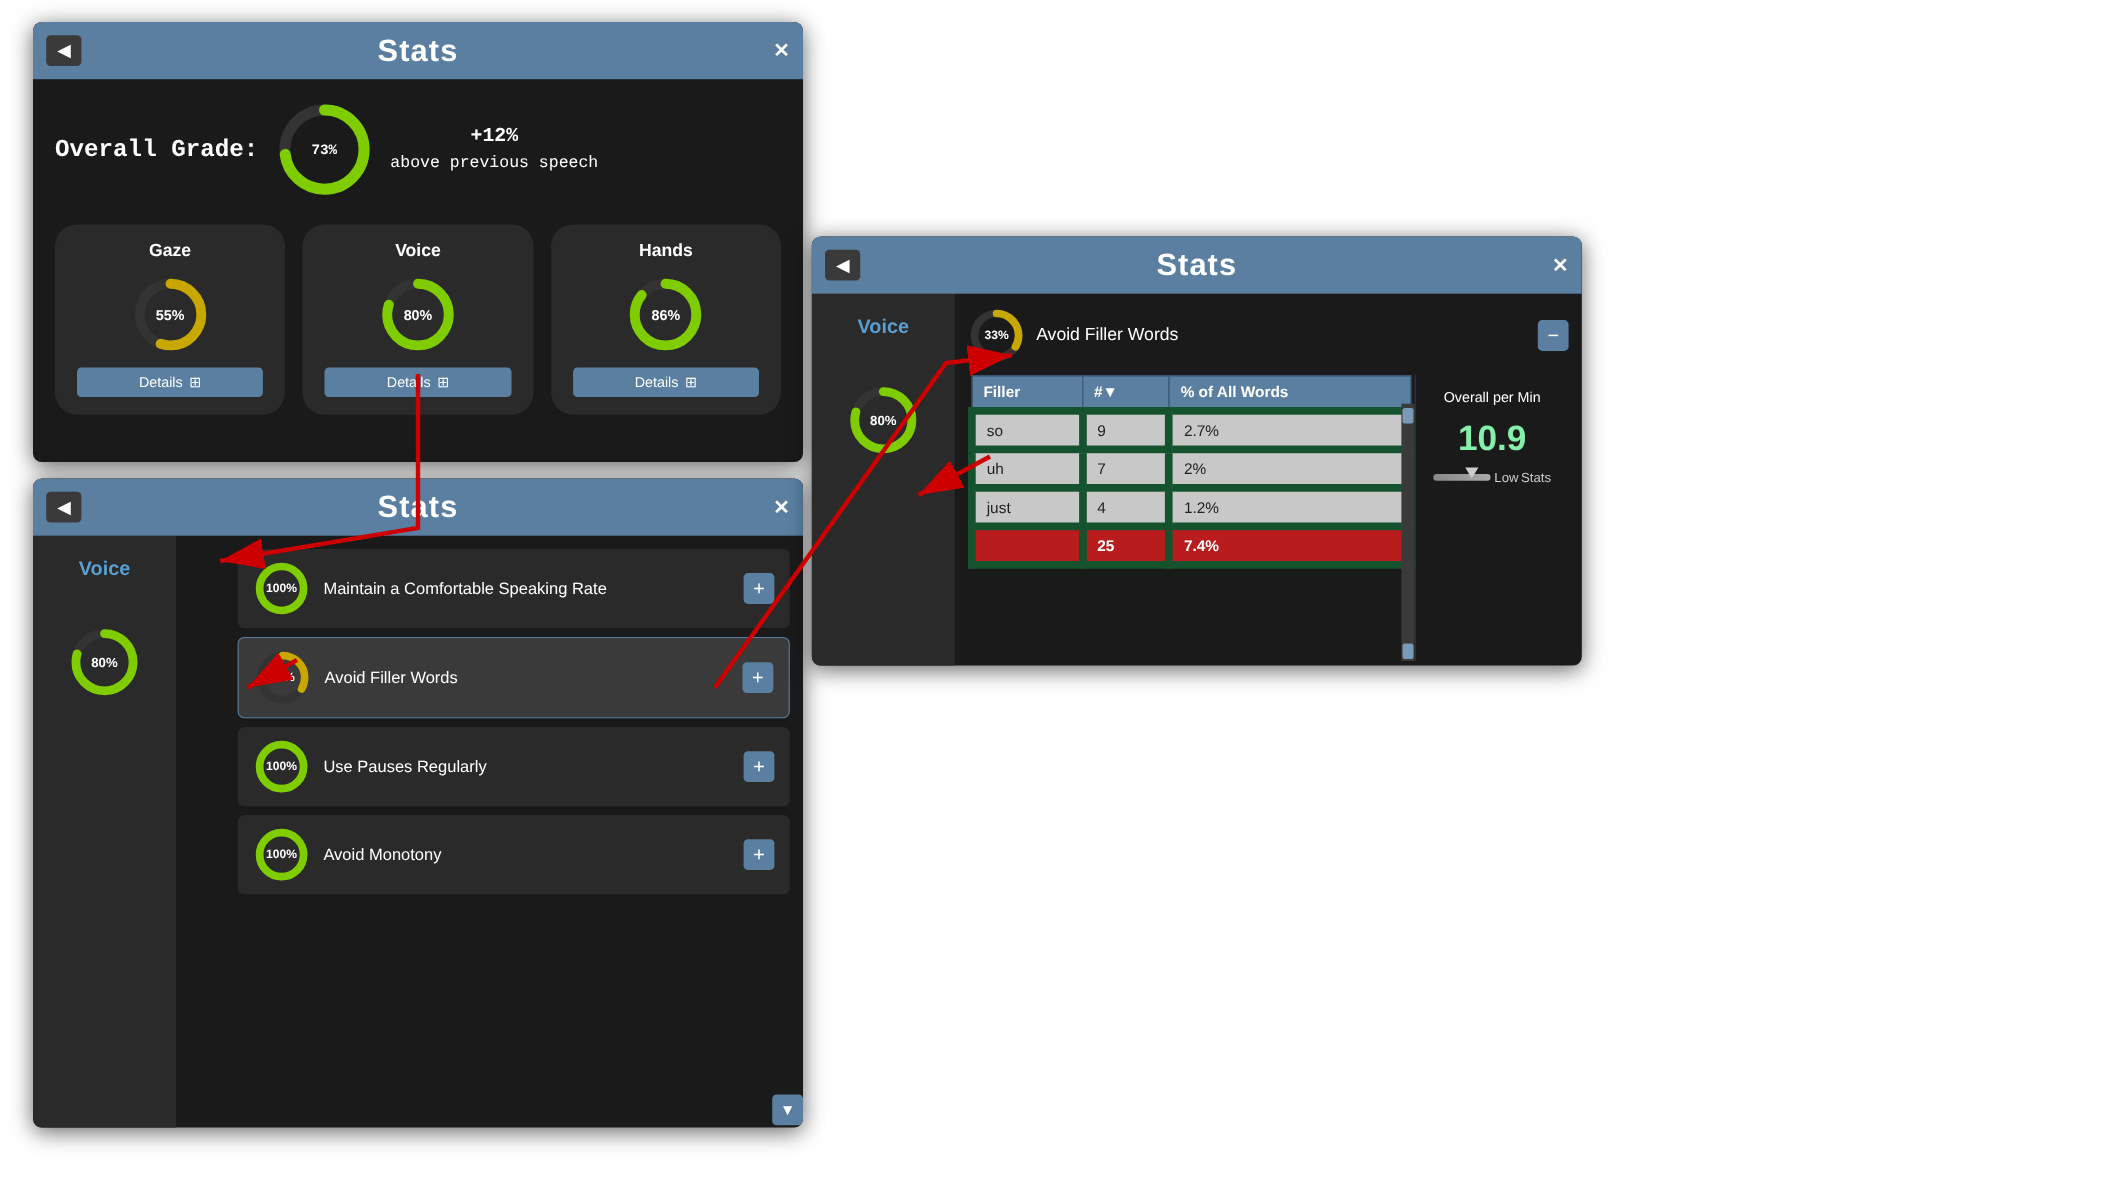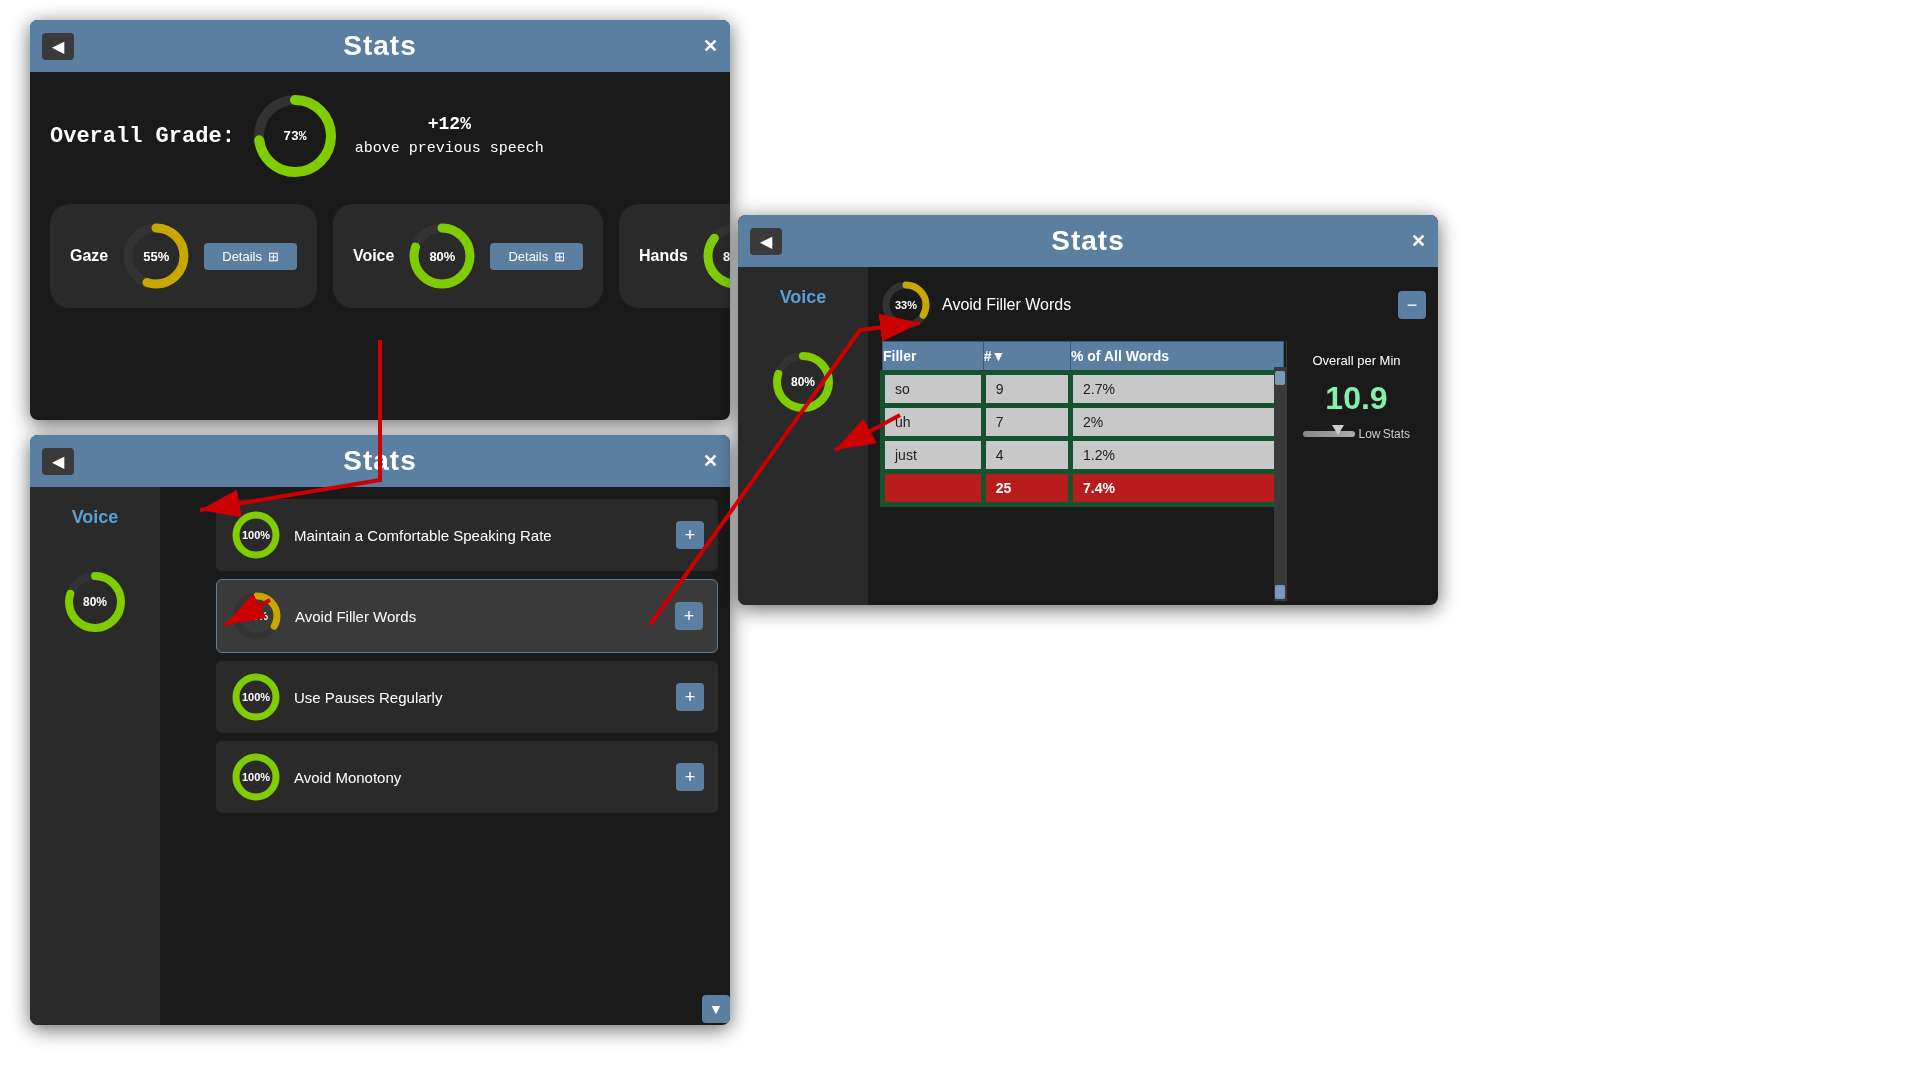--- a/index.html
+++ b/index.html
@@ -106,21 +106,21 @@
       display: flex;
       gap: 16px;
     }
 
     .category-card {
       background: #2a2a2a;
       border-radius: 20px;
       padding: 16px 20px;
       flex: 1;
       display: flex;
-      flex-direction: row;
+      flex-direction: column;
       align-items: center;
       gap: 12px;
     }
 
     .category-card-label {
       color: #fff;
       font-size: 16px;
       font-weight: bold;
     }
 
@@ -289,30 +289,30 @@
 
     .filler-table {
       width: 100%;
       border-collapse: collapse;
       font-size: 14px;
     }
 
     .filler-table th {
       background: #5a7fa0;
       color: #fff;
-      padding: 6px 0;
+      padding: 6px 10px;
       text-align: left;
       border: 1px solid #3a5a7a;
     }
 
     .filler-table td {
       background: #c8c8c8;
       color: #222;
       padding: 6px 10px;
-      border: 5px solid #14532d;
+      border: 7px solid #14532d;
       text-align: left;
     }
 
     .filler-table tr:last-child td {
       background: #b91c1c;
       color: #fff;
       font-weight: bold;
     }
 
     

